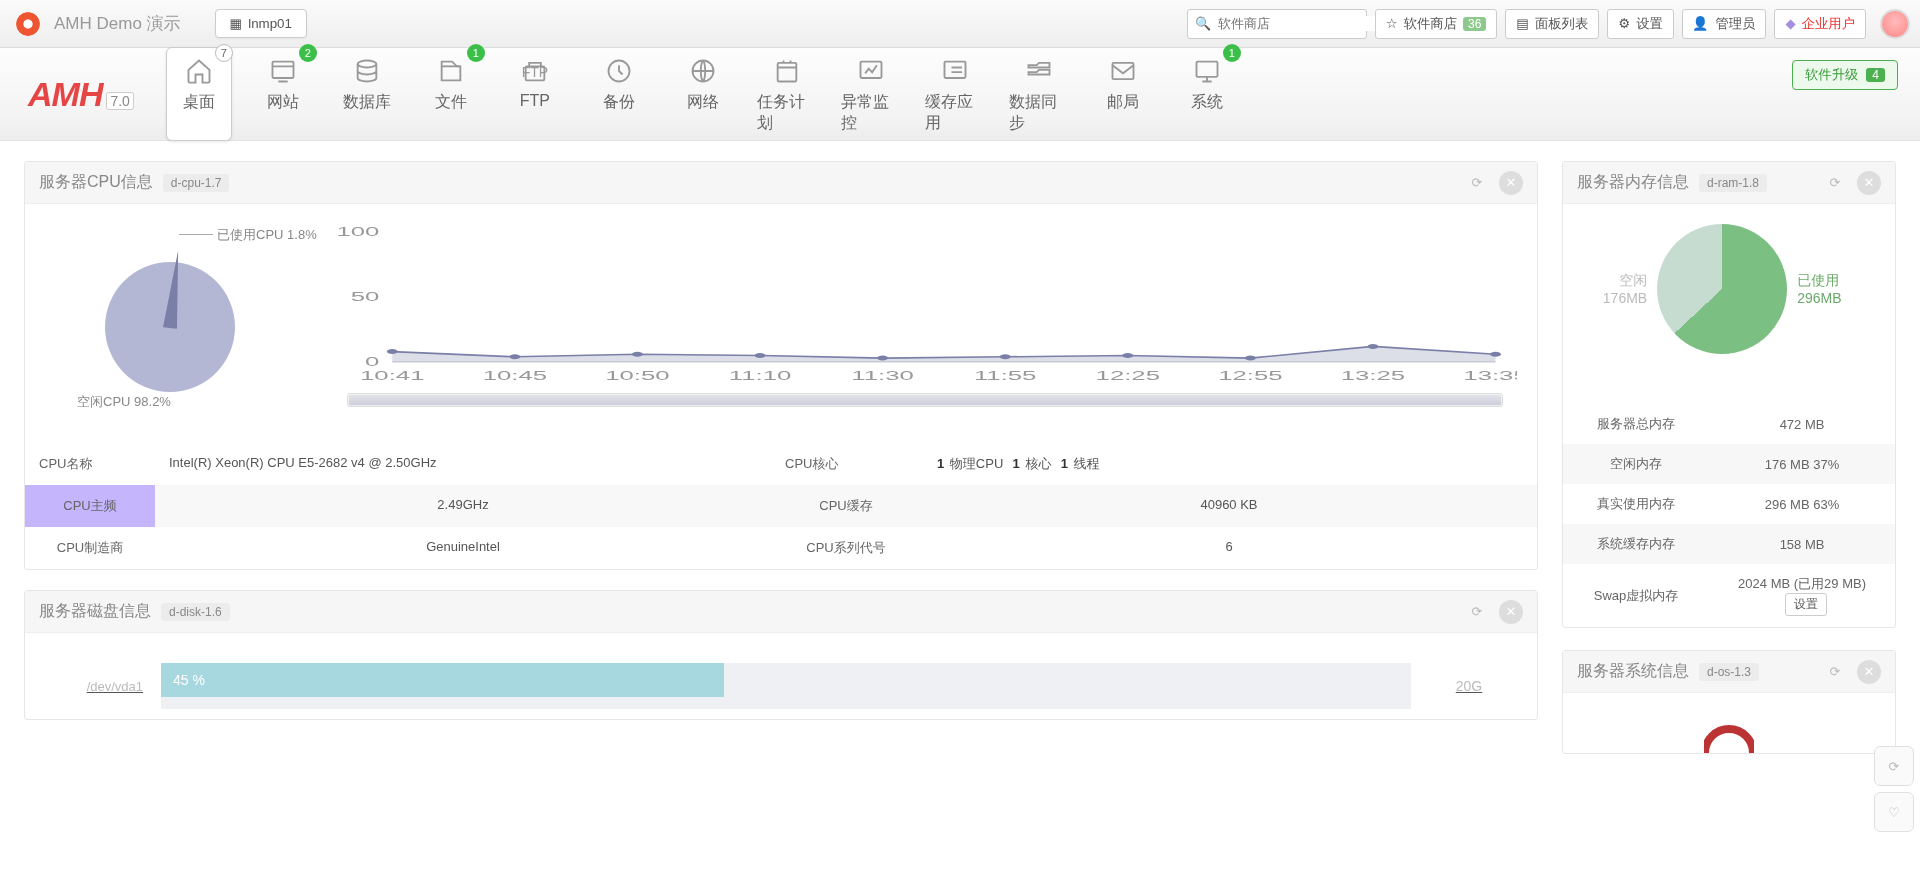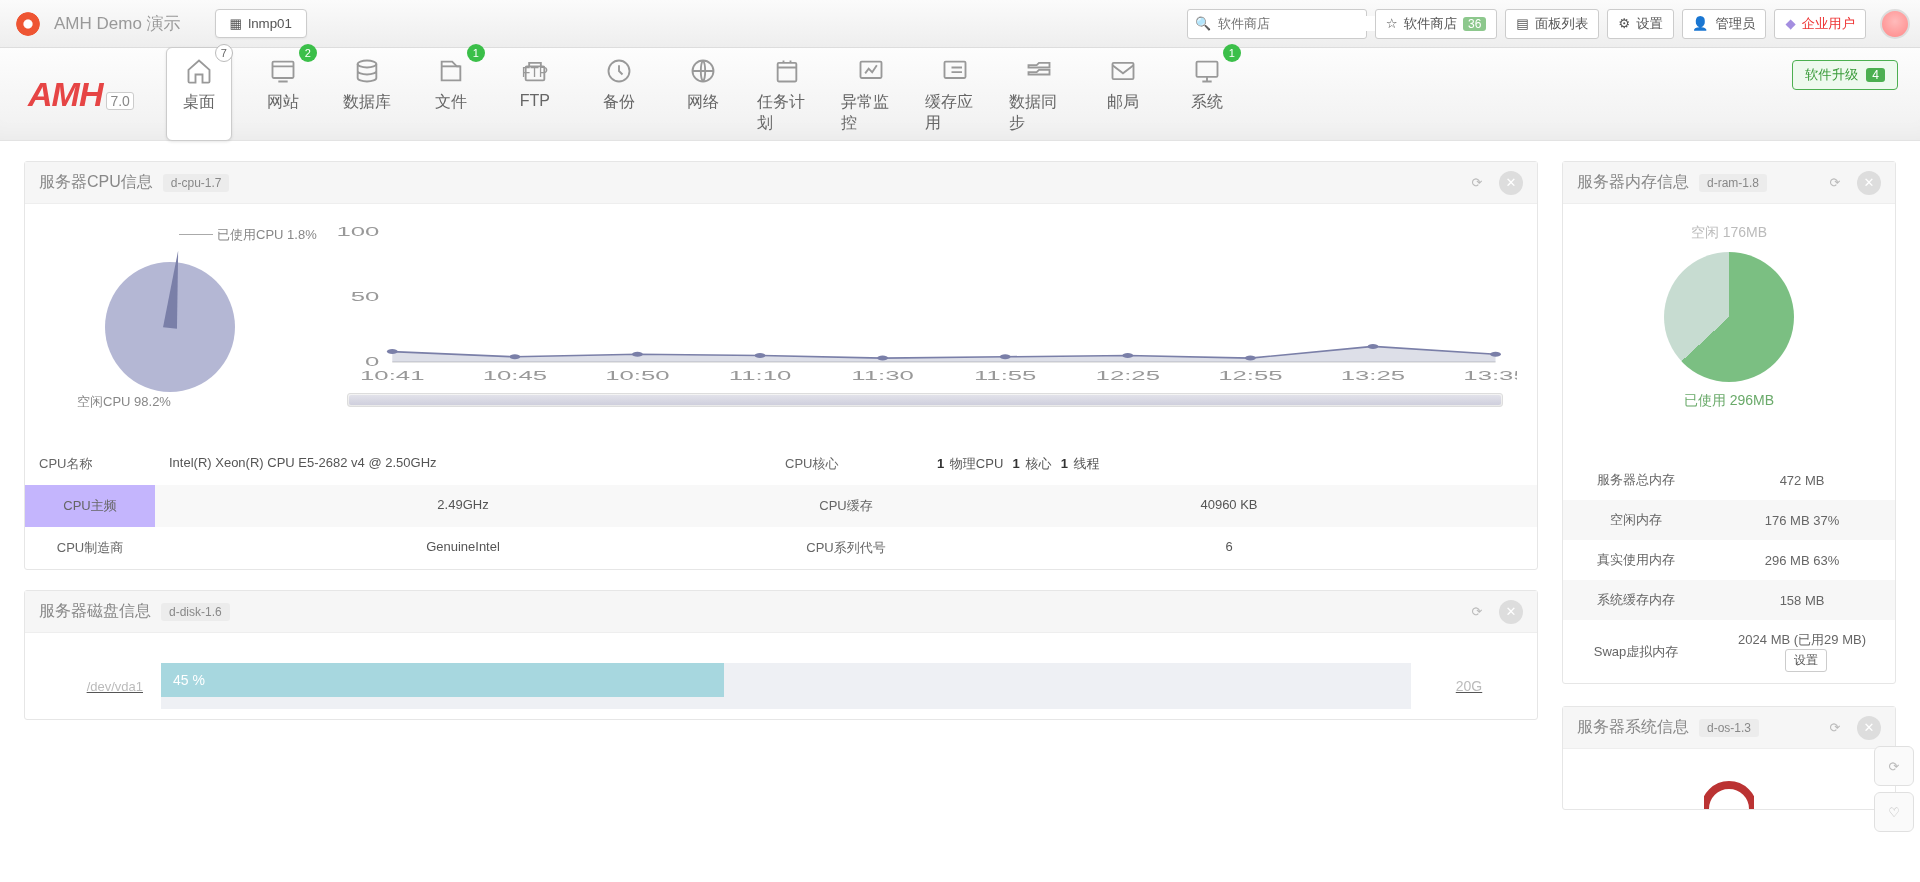--- a/index.html
+++ b/index.html
@@ -54,21 +54,21 @@
 .cpu-chart { width:100%; height:160px; }
 .cpu-scrollbar { margin:4px 14px 0 32px; height:14px; background:linear-gradient(#f4f4f4,#eaeaea); border:1px solid #ddd; border-radius:3px; position:relative; }
 .cpu-scrollbar .thumb { position:absolute; inset:1px; background:linear-gradient(#e2e2ea,#cfcfdd); border-radius:2px; }
 
 .info-grid { display:grid; grid-template-columns: 130px 1fr 150px 1fr; }
 .info-grid > div { padding:12px 14px; color:#666; }
 .info-grid .lab { color:#666; }
 .info-grid .val { color:#555; }
 .core-line b { color:#333; font-weight:bold; margin:0 2px; }
 
-.ram-body { padding:20px 10px 10px; display:flex; align-items:center; justify-content:center; gap:10px;flex-direction:column; }
+.ram-body { padding:20px 10px 10px; display:flex; align-items:center; justify-content:center; gap:10px; }
 .ram-free-lbl { color:#bbb; text-align:right; font-size:14px; }
 .ram-used-lbl { color:#6aaa6a; font-size:14px; }
 .ram-pie { width:130px; height:130px; border-radius:50%; background: conic-gradient(#7bbf82 0deg 227deg, #c7dcd1 227deg 360deg); position:relative; }
 .ram-pie::after { content:""; position:absolute; left:50%; top:50%; width:2px; height:65px; background:transparent; }
 
 .ram-table { width:100%; border-collapse:collapse; margin-top:10px; }
 .ram-table td { padding:11px 14px; color:#666; }
 .ram-table tr.alt td { background:#f7f7f7; }
 .ram-table td.k { width:44%; text-align:center; }
 .ram-table td.v { text-align:center; }

